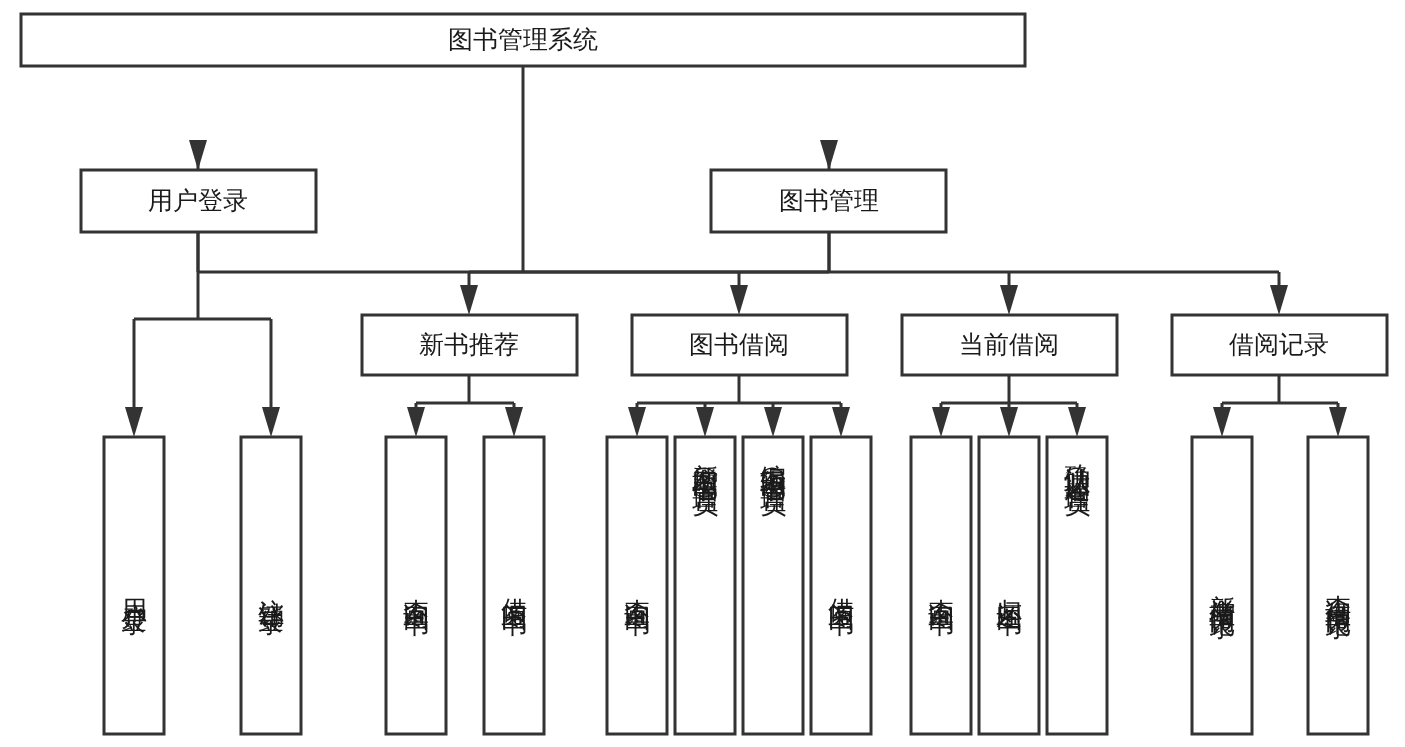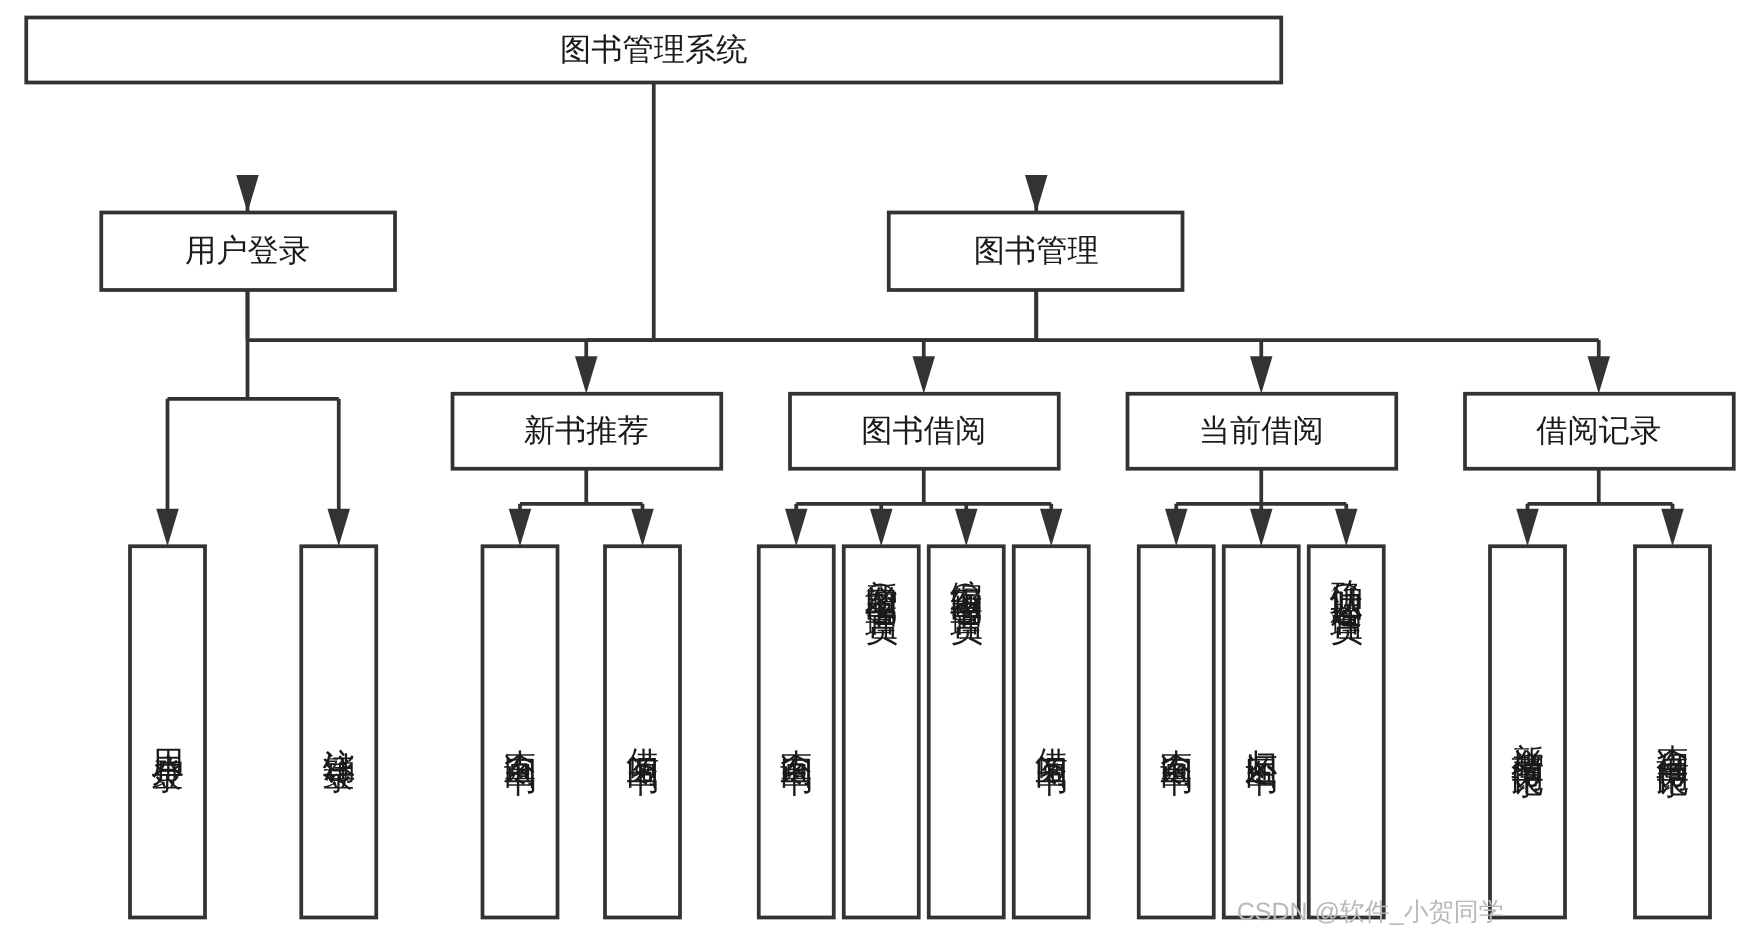--- a/index.html
+++ b/index.html
@@ -313,21 +313,20 @@
       <rect class="node-box" x="1308" y="437" width="60" height="297"></rect>
       <foreignObject x="1308" y="437" width="60" height="297">
         <div xmlns="http://www.w3.org/1999/xhtml" class="vbox">
           <span class="vtext">查询借阅记录</span>
         </div>
       </foreignObject>
     </g>
 
   </svg>
 
-  <div class="watermark">CSDN @软件_小贺同学</div>
 </div>
 
 <style>
   .vbox {
     width: 60px;
     height: 297px;
     display: flex;
     align-items: center;
     justify-content: center;
     box-sizing: border-box;

